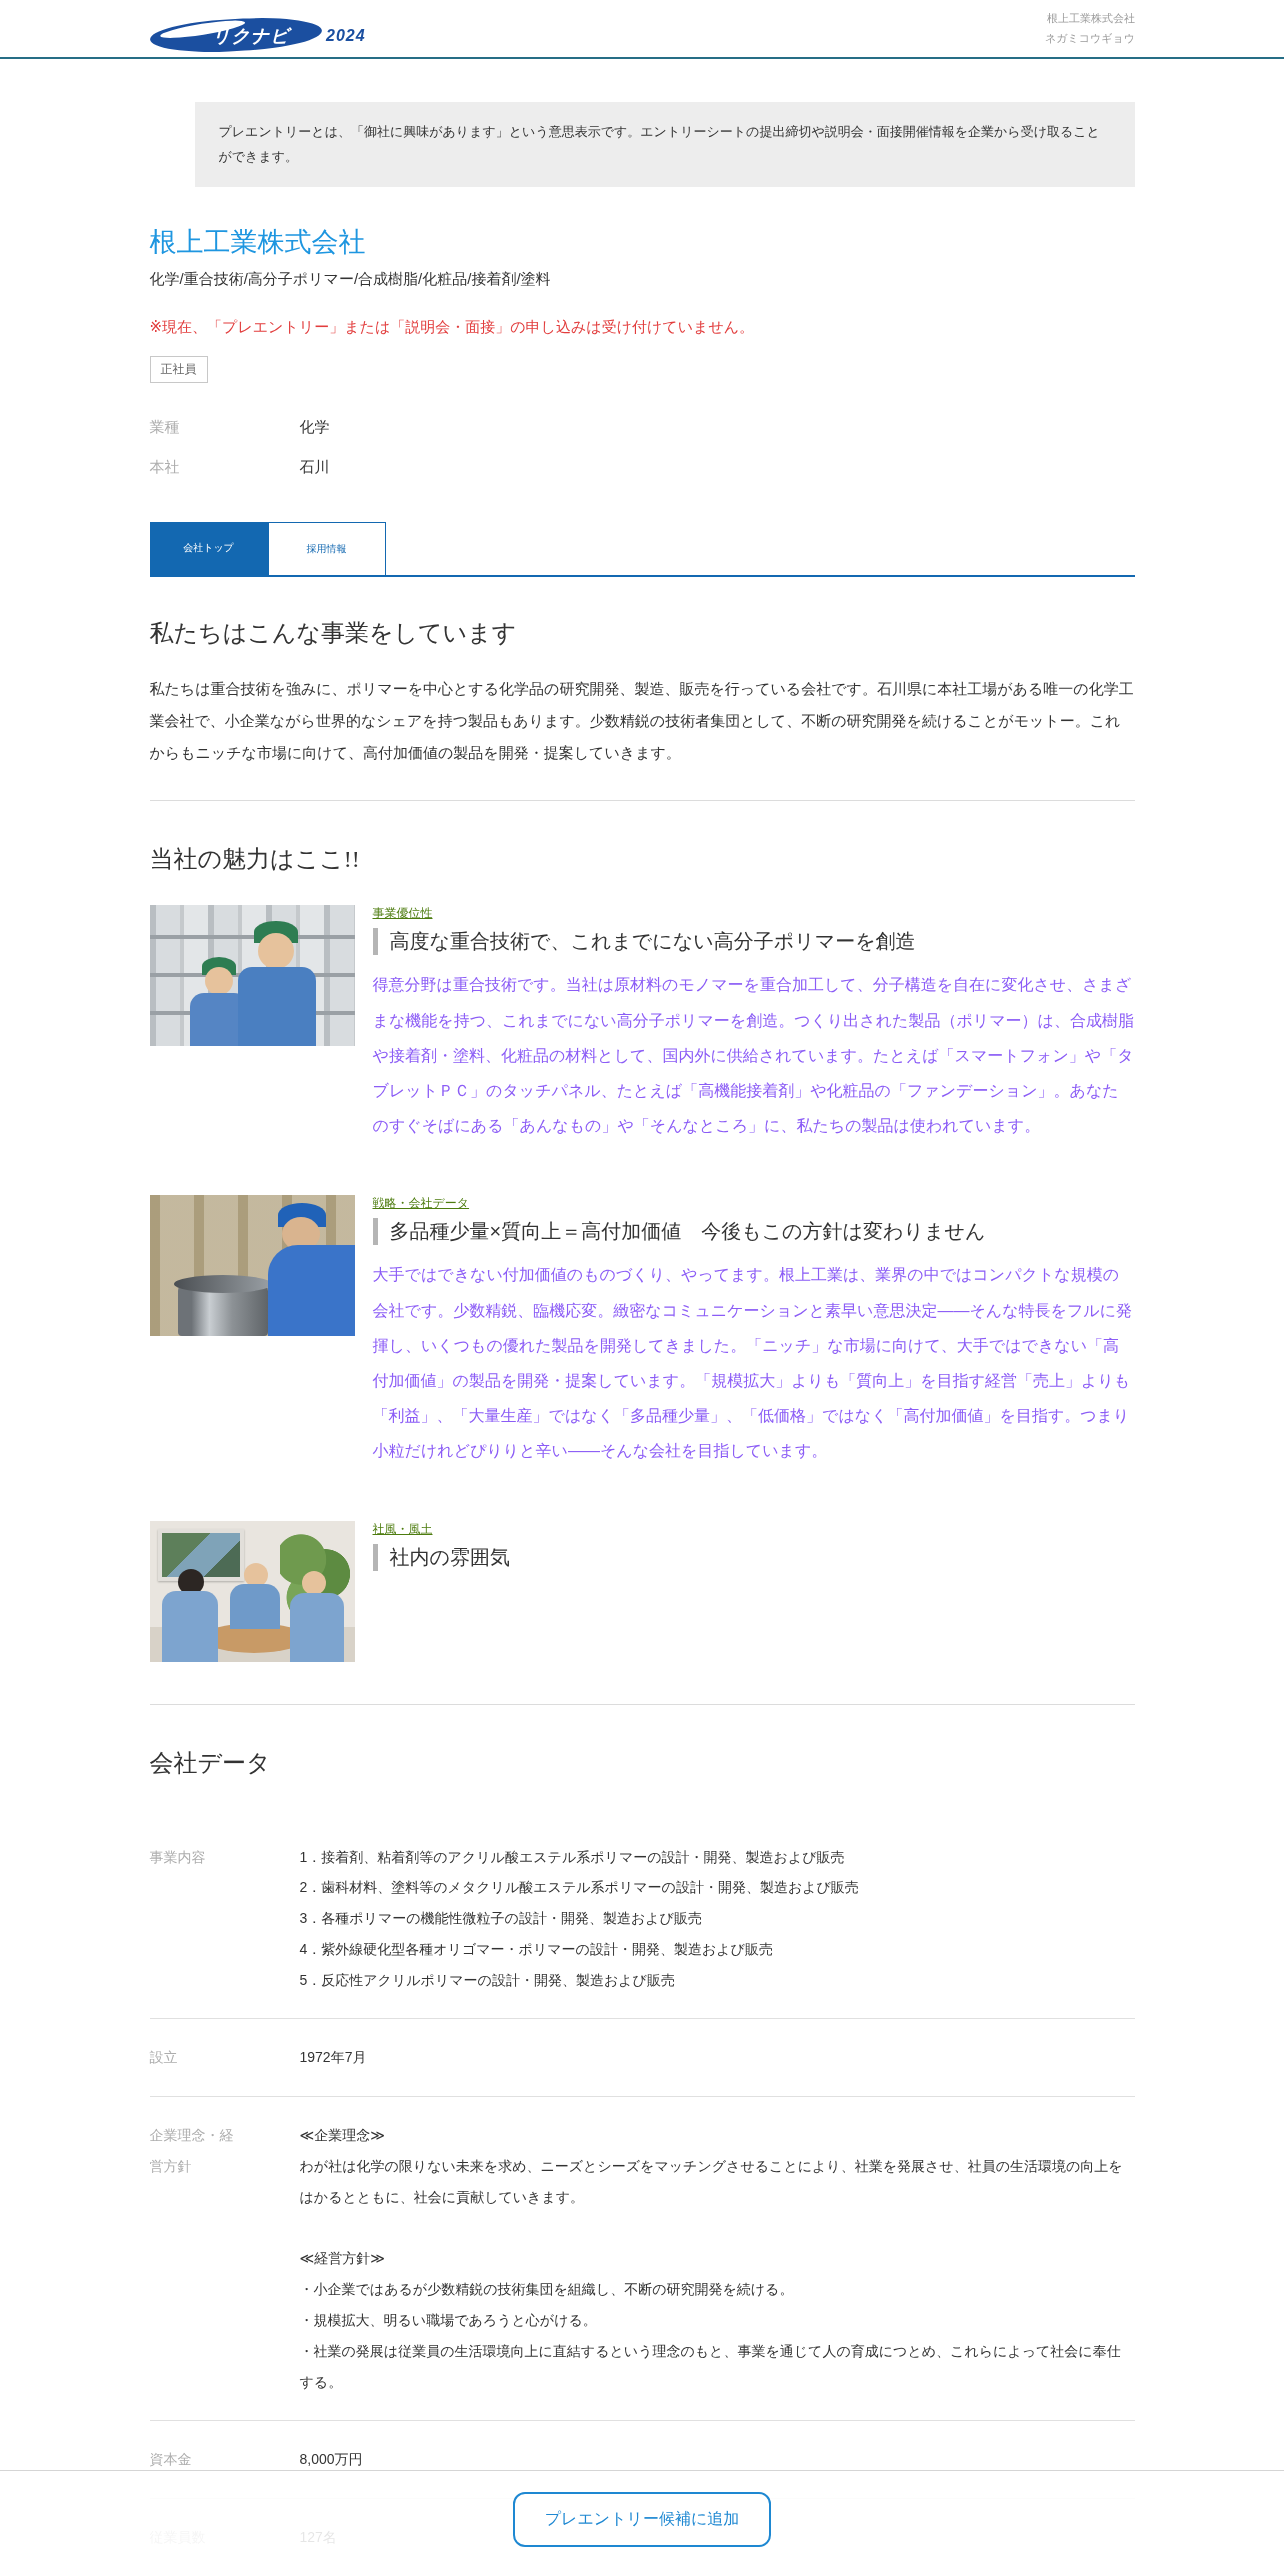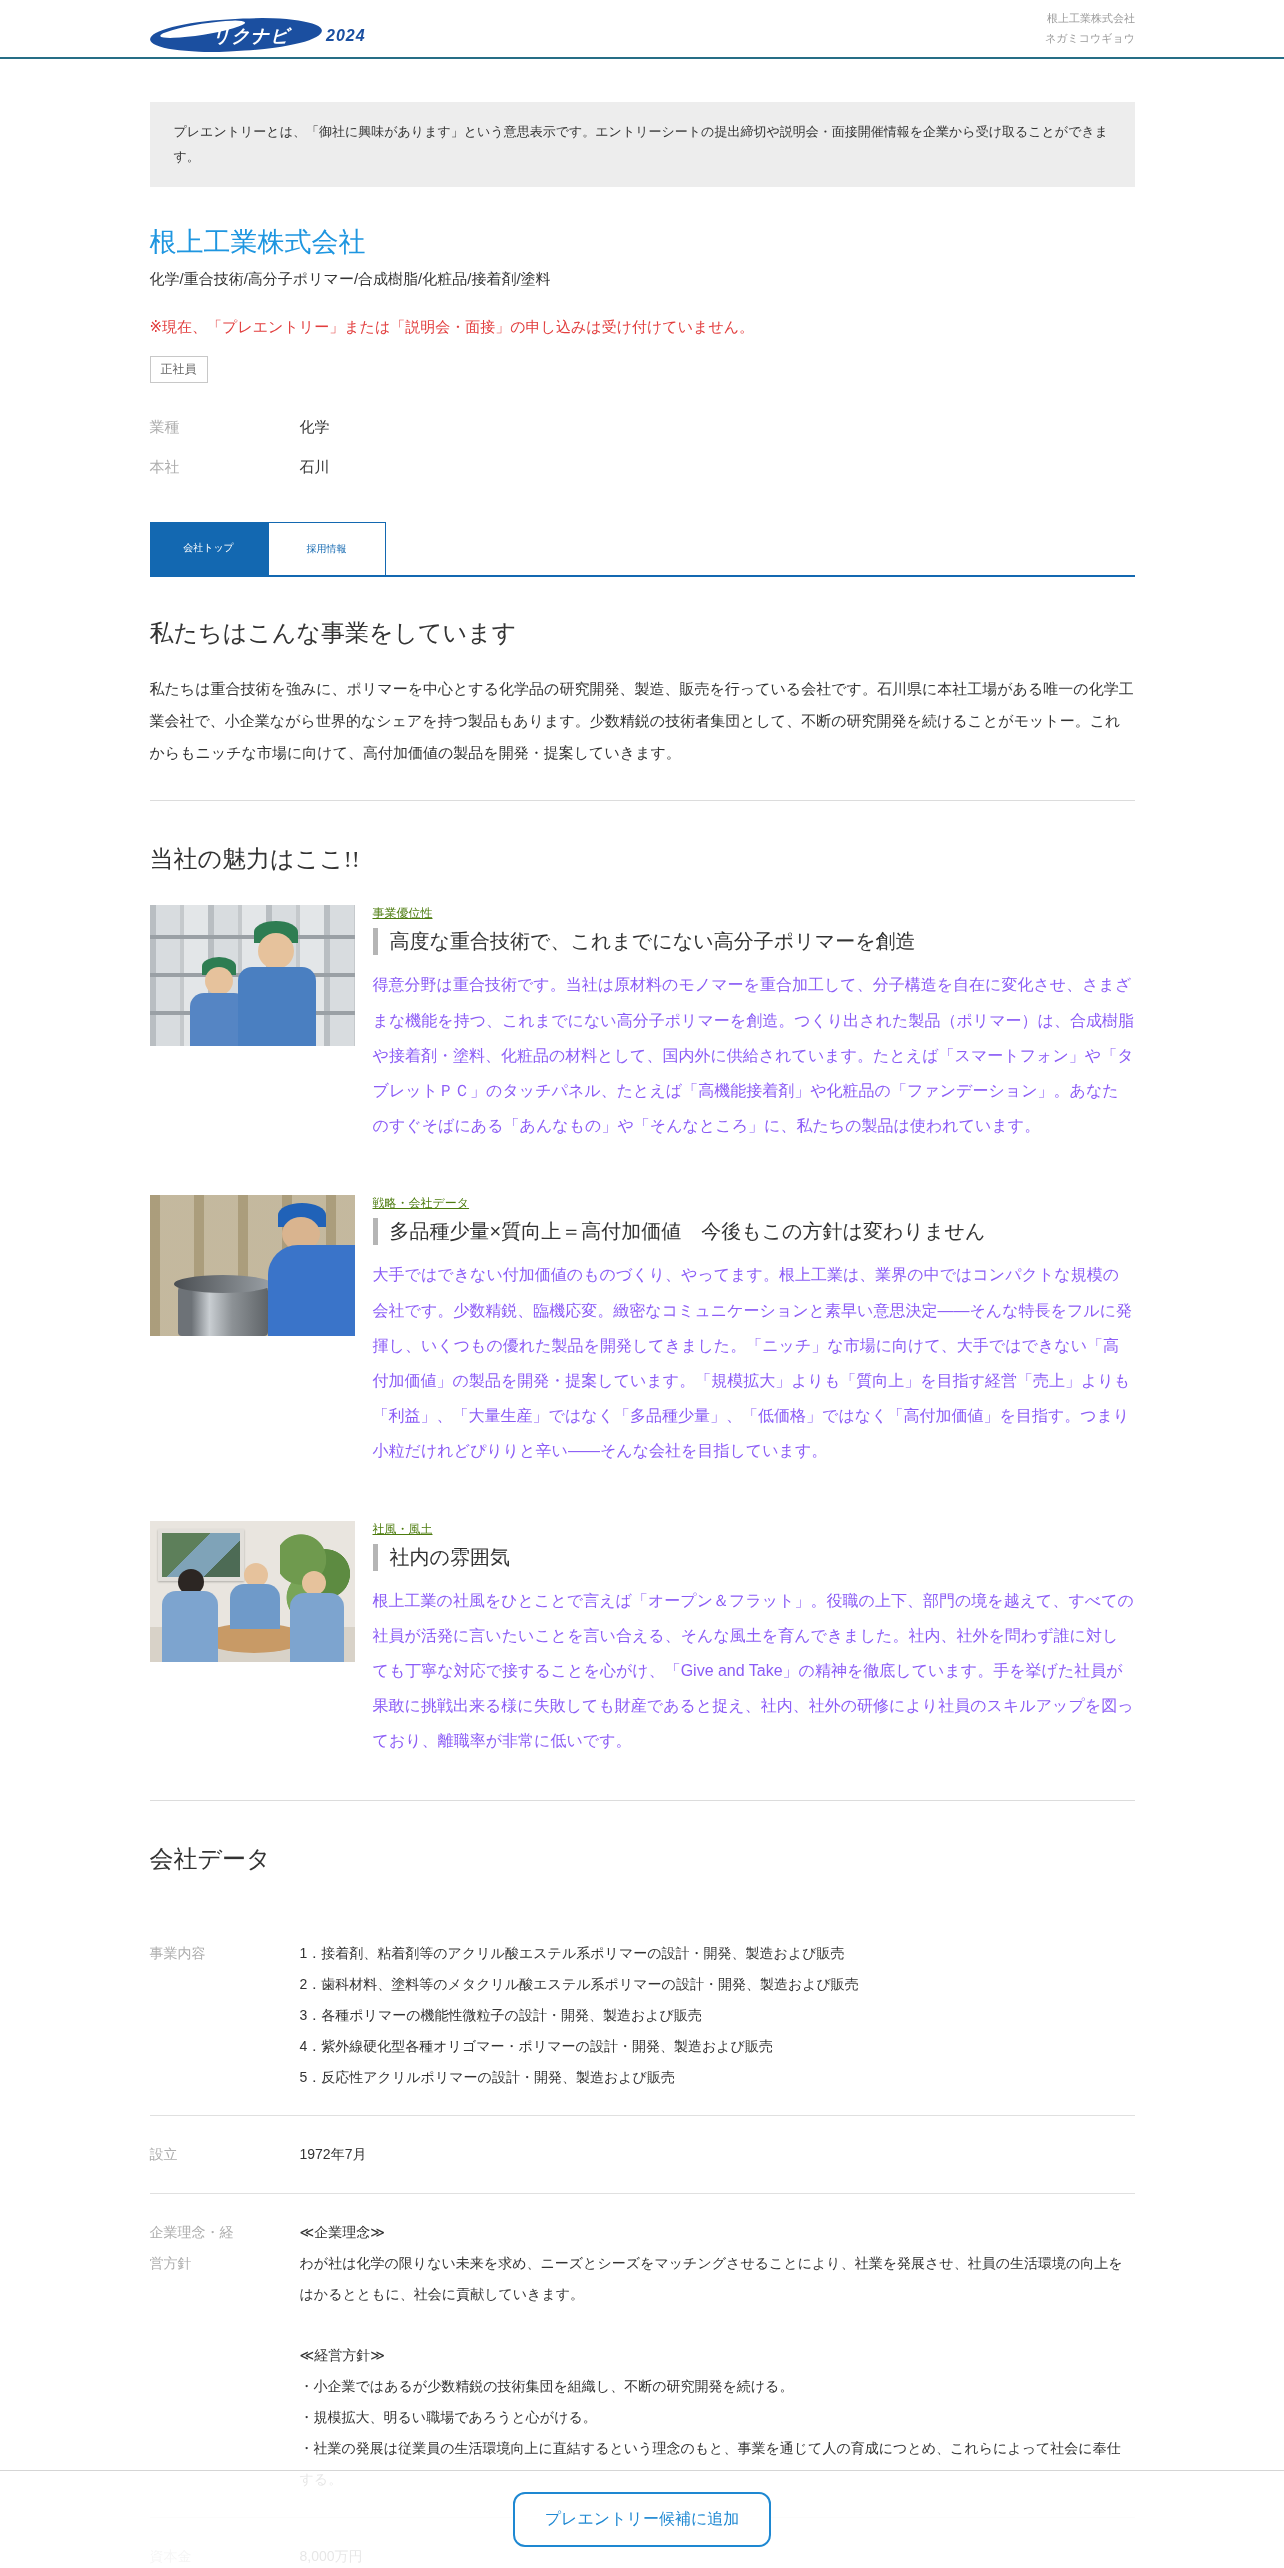--- a/index.html
+++ b/index.html
@@ -28,21 +28,21 @@
     position:absolute; left:176px; top:11px; color:#1b4fa0; font-size:16px;
     font-weight:bold; font-style:italic; letter-spacing:1px;
   }
   .header-company { position:absolute; right:149px; top:8px; text-align:right; font-size:11px; color:#9b9b9b; line-height:20px; }
   
   .container { width:985px; margin:0 auto; }
   .divider { border:none; border-top:1px solid #dcdcdc; height:0; }
   
   .prenote {
     margin-top:43px; background:#ededed; padding:17px 24px;
-    font-size:13px; line-height:1.95; color:#333;
+    font-size:13px; line-height:1.95; color:#333;margin-left:45px;
   }
   
   .company-name { margin-top:37px; font-size:27px; font-weight:normal; color:#1e96e0; }
   .company-categories { margin-top:10px; font-size:15px; color:#333; }
   .entry-warning { margin-top:29px; font-size:15px; color:#e23d3d; }
   .employment-badge {
     display:inline-block; margin-top:19px; font-size:12px; color:#666;
     border:1px solid #c8c8c8; padding:4px 10px; background:#fff;
   }
   .profile-table { margin-top:24px; }
@@ -207,21 +207,20 @@
       <div class="ph p-head" style="left:28px; top:48px; width:26px; height:26px; background:#2c2623;"></div>
       <div class="ph p-body" style="left:12px; top:70px; width:56px; height:71px; background:#7da4cf;"></div>
       <div class="ph p-head" style="left:94px; top:42px; width:24px; height:24px; background:#e6c29c;"></div>
       <div class="ph p-body" style="left:80px; top:63px; width:50px; height:45px; background:#6f9ac9;"></div>
       <div class="ph p-head" style="left:152px; top:50px; width:24px; height:24px; background:#e6c29c;"></div>
       <div class="ph p-body" style="left:140px; top:72px; width:54px; height:69px; background:#7da4cf;"></div>
     </div>
     <div class="feature-text">
       <div class="feature-tag">社風・風土</div>
       <h3 class="feature-heading">社内の雰囲気</h3>
-      <p class="feature-body">根上工業の社風をひとことで言えば「オープン＆フラット」。役職の上下、部門の境を越えて、すべての社員が活発に言いたいことを言い合える、そんな風土を育んできました。社内、社外を問わず誰に対しても丁寧な対応で接することを心がけ、「Give and Take」の精神を徹底しています。手を挙げた社員が果敢に挑戦出来る様に失敗しても財産であると捉え、社内、社外の研修により社員のスキルアップを図っており、離職率が非常に低いです。</p>
     </div>
   </div>
 
   <hr class="divider divider-2">
 
   
   <h2 class="section-title data-title">会社データ</h2>
 
   <div class="data-table">
     <div class="data-row">

